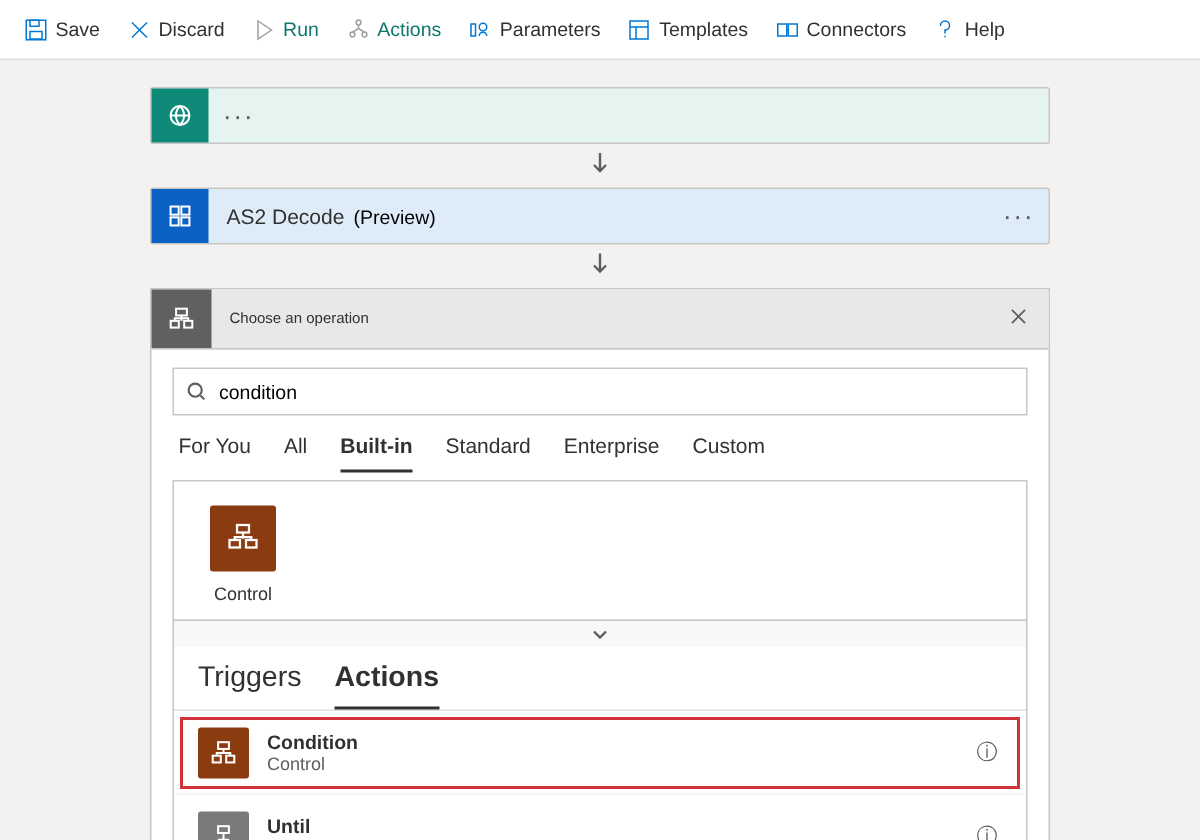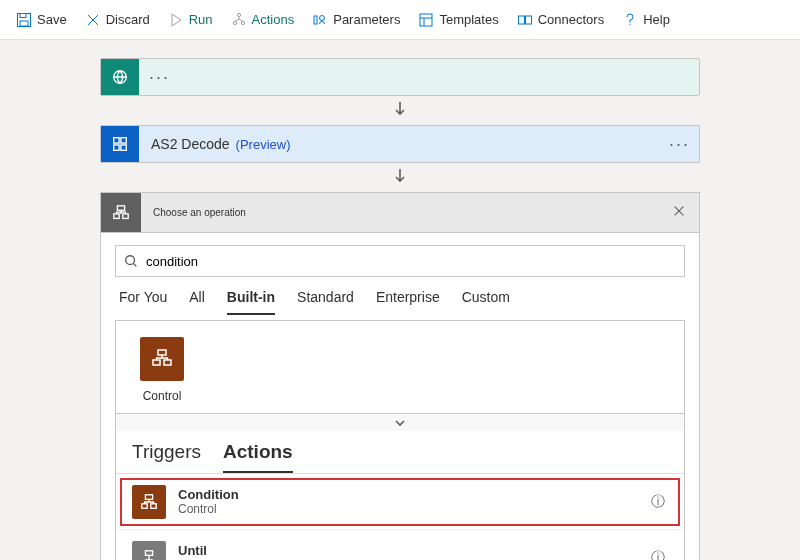--- a/index.html
+++ b/index.html
@@ -10,21 +10,21 @@
   .toolbar-item svg { width: 16px; height: 16px; }
   .canvas { background: #f3f2f1; height: 520px; padding: 18px 0; overflow: hidden; }
   .col { width: 600px; margin: 0 auto; display: flex; flex-direction: column; align-items: center; }
   .step { width: 100%; height: 38px; display: flex; align-items: center; border: 1px solid #c8c6c4; border-radius: 2px; background: #e5f4f0; }
   .step.as2 { background: #deecf9; }
   .step-icon { width: 38px; height: 100%; display: flex; align-items: center; justify-content: center; }
   .step-icon.http { background: #0f8a79; }
   .step-icon.as2i { background: #0b62c4; }
   .step-icon svg { width: 18px; height: 18px; stroke: #fff; fill: none; stroke-width: 1.5; }
   .step-title { flex: 1; padding-left: 12px; font-size: 14px; display:flex; align-items:center; gap:6px;}
-  .preview { color: #1d4ed8; font-size:13px;}
+  .preview { color: #000000; font-size:13px;}
   .step-more { width: 40px; text-align: center; color: #605e5c; font-size: 18px; cursor:pointer; letter-spacing:1px;}
   .arrow-down { margin: 4px 0; }
   .arrow-down svg { width: 18px; height: 18px; stroke: #605e5c; fill: none; stroke-width: 1.6; }
   .panel { width: 100%; border: 1px solid #c8c6c4; background: #fff; }
   .panel-header { height: 40px; background: #e8e8e8; border-bottom: 1px solid #c8c6c4; display: flex; align-items: center; }
   .panel-header-icon { width: 40px; height: 100%; background: #606060; display: flex; align-items: center; justify-content: center; }
   .panel-header-icon svg { width: 18px; height: 18px; stroke: #fff; fill: none; stroke-width: 1.5; }
   .panel-header-title { flex: 1; padding-left: 12px; font-size: 10px; }
   .panel-close { width: 40px; text-align: center; cursor: pointer; color: #605e5c; }
   .panel-body { padding: 12px 14px 0 14px; }

